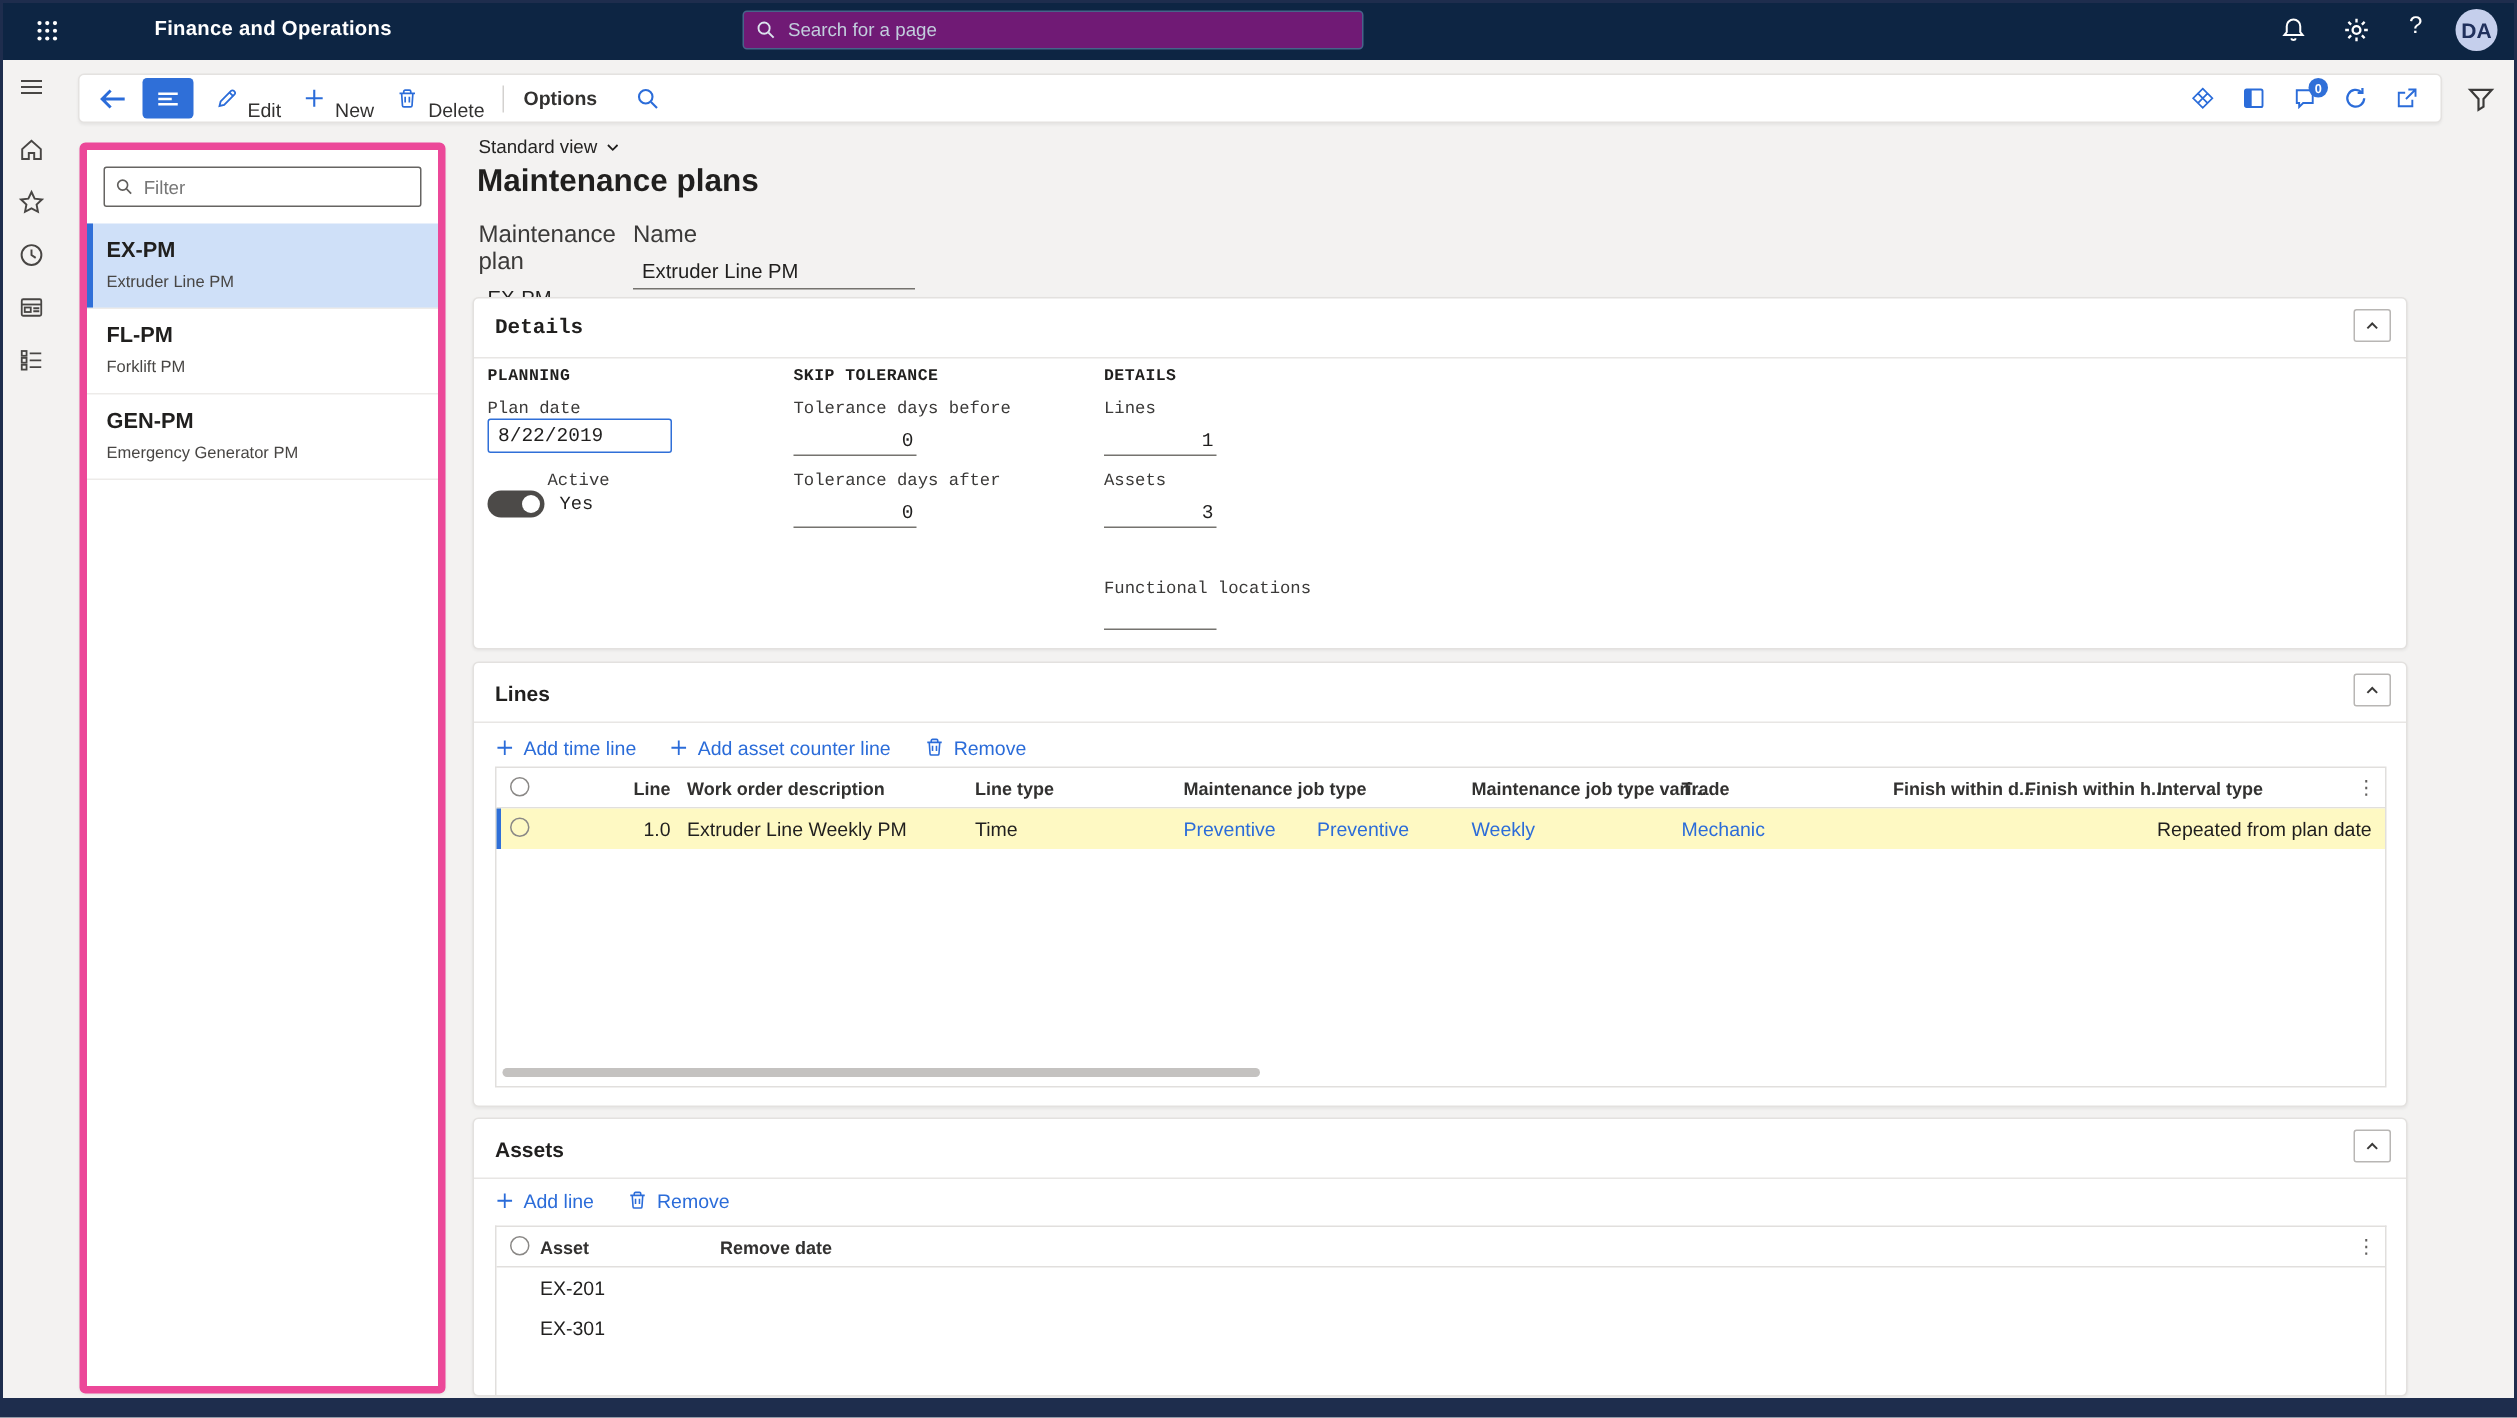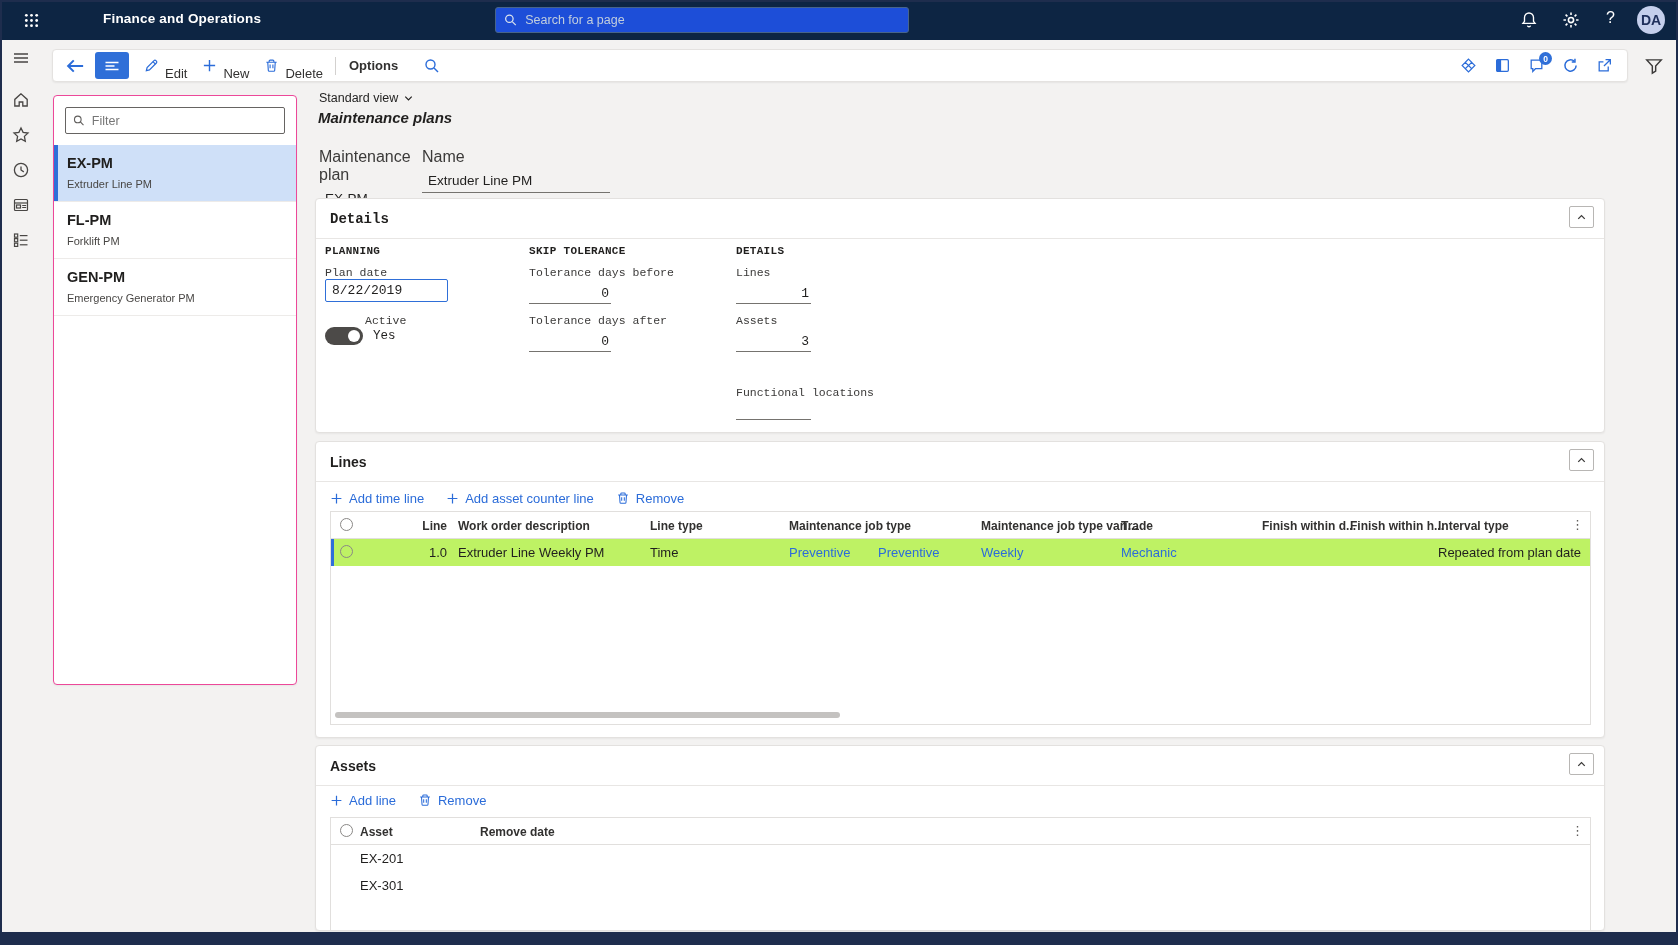--- a/index.html
+++ b/index.html
@@ -5,21 +5,21 @@
   * { margin:0; padding:0; box-sizing:border-box; }
   html,body { width:1678px; height:945px; }
   body { font-family:"Liberation Sans","DejaVu Sans",sans-serif; background:#f3f2f1; position:relative; overflow:hidden; color:#201f1e; }
   .frame { position:absolute; inset:0; border:2px solid #1e2d4d; pointer-events:none; z-index:60; }
   .bottom-strip { position:absolute; left:0; right:0; bottom:0; height:13px; background:#1e2d4d; z-index:55; }
 
   
   .topbar { position:absolute; left:0; top:0; width:1678px; height:40px; background:#0d2543; z-index:40; }
   .tb-waffle { position:absolute; left:14px; top:6px; width:34px; height:28px; display:flex; align-items:center; justify-content:center; cursor:pointer; }
   .tb-title { position:absolute; left:103px; top:11px; font-size:13.5px; font-weight:700; color:#ffffff; letter-spacing:.2px; }
-  .tb-search { position:absolute; left:495px; top:7px; width:414px; height:26px; background:#1d4ed8; border:1px solid #476documents89; border:1px solid #47648a; border-radius:3px; display:flex; align-items:center; padding:0 8px; }
+  .tb-search { position:absolute; left:495px; top:7px; width:414px; height:26px; background:#701a75; border:1px solid #476documents89; border:1px solid #47648a; border-radius:3px; display:flex; align-items:center; padding:0 8px; }
   .tb-search input { background:transparent; border:none; outline:none; color:#e8eef5; font-size:12.5px; margin-left:8px; width:100%; font-family:inherit; }
   .tb-search input::placeholder { color:#c2cedd; }
   .tb-badge { position:absolute; left:1290px; top:8px; height:24px; background:#e2e8f5; border-radius:4px; display:flex; align-items:center; padding:0 10px; font-size:12px; font-weight:700; color:#1b3157; cursor:pointer; }
   .tb-ic { position:absolute; top:11px; width:18px; height:18px; cursor:pointer; }
   .tb-help { position:absolute; left:1606px; top:9px; color:#fff; font-size:16px; cursor:pointer; }
   .tb-avatar { position:absolute; left:1637px; top:6px; width:28px; height:28px; border-radius:50%; background:#c5cfec; color:#20305c; font-size:14px; font-weight:700; display:flex; align-items:center; justify-content:center; cursor:pointer; }
 
   
   .rail { position:absolute; left:0; top:40px; width:42px; bottom:13px; background:#f3f2f1; display:flex; flex-direction:column; align-items:center; z-index:30; }
   .rail-ic { width:18px; height:18px; cursor:pointer; }
@@ -33,34 +33,34 @@
   .ap-item span { font-size:13px; color:#323130;margin-top:16px; }
   .ap-divider { width:1px; height:18px; background:#d3d1cf; margin:0 13px 0 12px; }
   .ap-options { font-size:13px; font-weight:700; color:#323130; cursor:pointer; }
   .ap-search { margin-left:26px; width:16px; height:16px; cursor:pointer; }
   .ap-right { margin-left:auto; margin-right:14px; display:flex; align-items:center; gap:17px; }
   .ap-rgt-ic { width:17px; height:17px; position:relative; cursor:pointer; }
   .ap-badge { position:absolute; top:-5px; right:-7px; width:13px; height:13px; background:#2f6fd8; border-radius:50%; color:#fff; font-size:8.5px; font-weight:700; display:flex; align-items:center; justify-content:center; }
   .filter-funnel { position:absolute; left:1644px; top:56px; width:20px; height:20px; cursor:pointer; z-index:20; }
 
   
-  .nav-card { position:absolute; left:53px; top:95px; width:244px; height:590px; background:#fff; border:1px solid #ec4899; border-radius:4px; box-shadow:0 1px 2px rgba(0,0,0,.05); z-index:10; }
+  .nav-card { position:absolute; left:53px; top:95px; width:244px; height:834px; background:#fff; border:5px solid #ec4899; border-radius:4px; box-shadow:0 1px 2px rgba(0,0,0,.05); z-index:10; }
   .filter-box { margin:11px; height:27px; border:1px solid #66646-2; border:1px solid #666462; border-radius:2px; display:flex; align-items:center; padding:0 7px; }
   .filter-box input { border:none; outline:none; font-size:12.5px; margin-left:7px; width:100%; color:#323130; font-family:inherit; }
   .filter-box input::placeholder { color:#767676; }
   .nav-list { list-style:none; }
   .nav-item { position:relative; padding:10px 12px 11px 13px; cursor:pointer; border-bottom:1px solid #edebe9; }
   .nav-item .nid { font-size:14.5px; font-weight:700; color:#201f1e; }
   .nav-item .nname { font-size:11px; color:#484644; margin-top:7px; }
   .nav-item.selected { background:#cfe0f8; }
   .nav-item.selected::before { content:""; position:absolute; left:0; top:0; bottom:0; width:4px; background:#2f6fd8; }
 
   
   .view-selector { position:absolute; left:319px; top:91px; font-size:12.5px; color:#252423; display:flex; align-items:center; gap:5px; cursor:pointer; z-index:5; }
-  .page-title { position:absolute; left:318px; top:109px; font-size:15px; font-weight:700; color:#201f1e; z-index:5;font-style:italic; }
+  .page-title { position:absolute; left:318px; top:109px; font-size:21px; font-weight:700; color:#201f1e; z-index:5; }
   .hdr-field { position:absolute; top:148px; z-index:5; }
   .hdr-field .flabel { font-size:16px; color:#3b3a39; }
   .hdr-field .fval { margin-top:5px; height:22px; border-bottom:1px solid #75736f; font-size:13.5px; color:#201f1e; padding-left:6px; line-height:20px; }
   .hf1 { left:319px; width:94px; } .hf2 { left:422px; width:188px; }
 
   
   .card { position:absolute; left:315px; width:1290px; background:#fff; border:1px solid #e3e1df; border-radius:4px; box-shadow:0 1px 2px rgba(0,0,0,.05); z-index:5; }
   .card-hd { position:relative; height:40px; border-bottom:1px solid #e8e6e4; }
   .card-hd .ctitle { position:absolute; left:14px; top:12px; font-size:14px; font-weight:700; color:#201f1e; }
   .collapse-btn { position:absolute; right:10px; top:7px; width:25px; height:22px; border:1px solid #b8b6b4; border-radius:2px; background:#fff; display:flex; align-items:center; justify-content:center; cursor:pointer; }
@@ -75,21 +75,21 @@
   .toggle-lab { position:absolute; left:57px; top:130px; font-size:12.5px; color:#201f1e; }
 
   .lines-card { top:441px; height:297px; }
   .assets-card { top:745px; height:186px; overflow:hidden; }
   .sec-toolbar { position:absolute; left:14px; display:flex; align-items:center; gap:22px; height:24px; }
   .tool-link { display:flex; align-items:center; gap:6px; color:#2b6cd9; font-size:13px; cursor:pointer; white-space:nowrap; }
 
   .grid { position:absolute; left:14px; width:1261px; border:1px solid #e1dfdd; background:#fff; }
   .g-hrow { position:relative; height:27px; border-bottom:1px solid #e1dfdd; }
   .g-row { position:relative; height:27px; }
-  .g-row.selected { background:#bef264;padding-left:32px; }
+  .g-row.selected { background:#fef9c3;padding-left:32px; }
   .g-row.selected::before { content:""; position:absolute; left:0; top:0; bottom:0; width:3px; background:#2f6fd8; }
   .hc { position:absolute; top:7px; font-size:12px; font-weight:700; color:#323130; white-space:nowrap; }
   .dc { position:absolute; top:6px; font-size:13px; color:#201f1e; white-space:nowrap; }
   .dc.link { color:#2b6cd9; cursor:pointer; }
   .radio { position:absolute; left:9px; top:6px; width:13px; height:13px; border:1.5px solid #8a8886; border-radius:50%; cursor:pointer; background:transparent; }
   .gdots { position:absolute; right:6px; top:5px; font-size:13px; color:#605e5c; cursor:pointer; }
 
   .cl-line { left:50px; width:66px; text-align:right; }
   .cl-wod { left:127px; width:185px; }
   .cl-ltype { left:319px; width:130px; }

